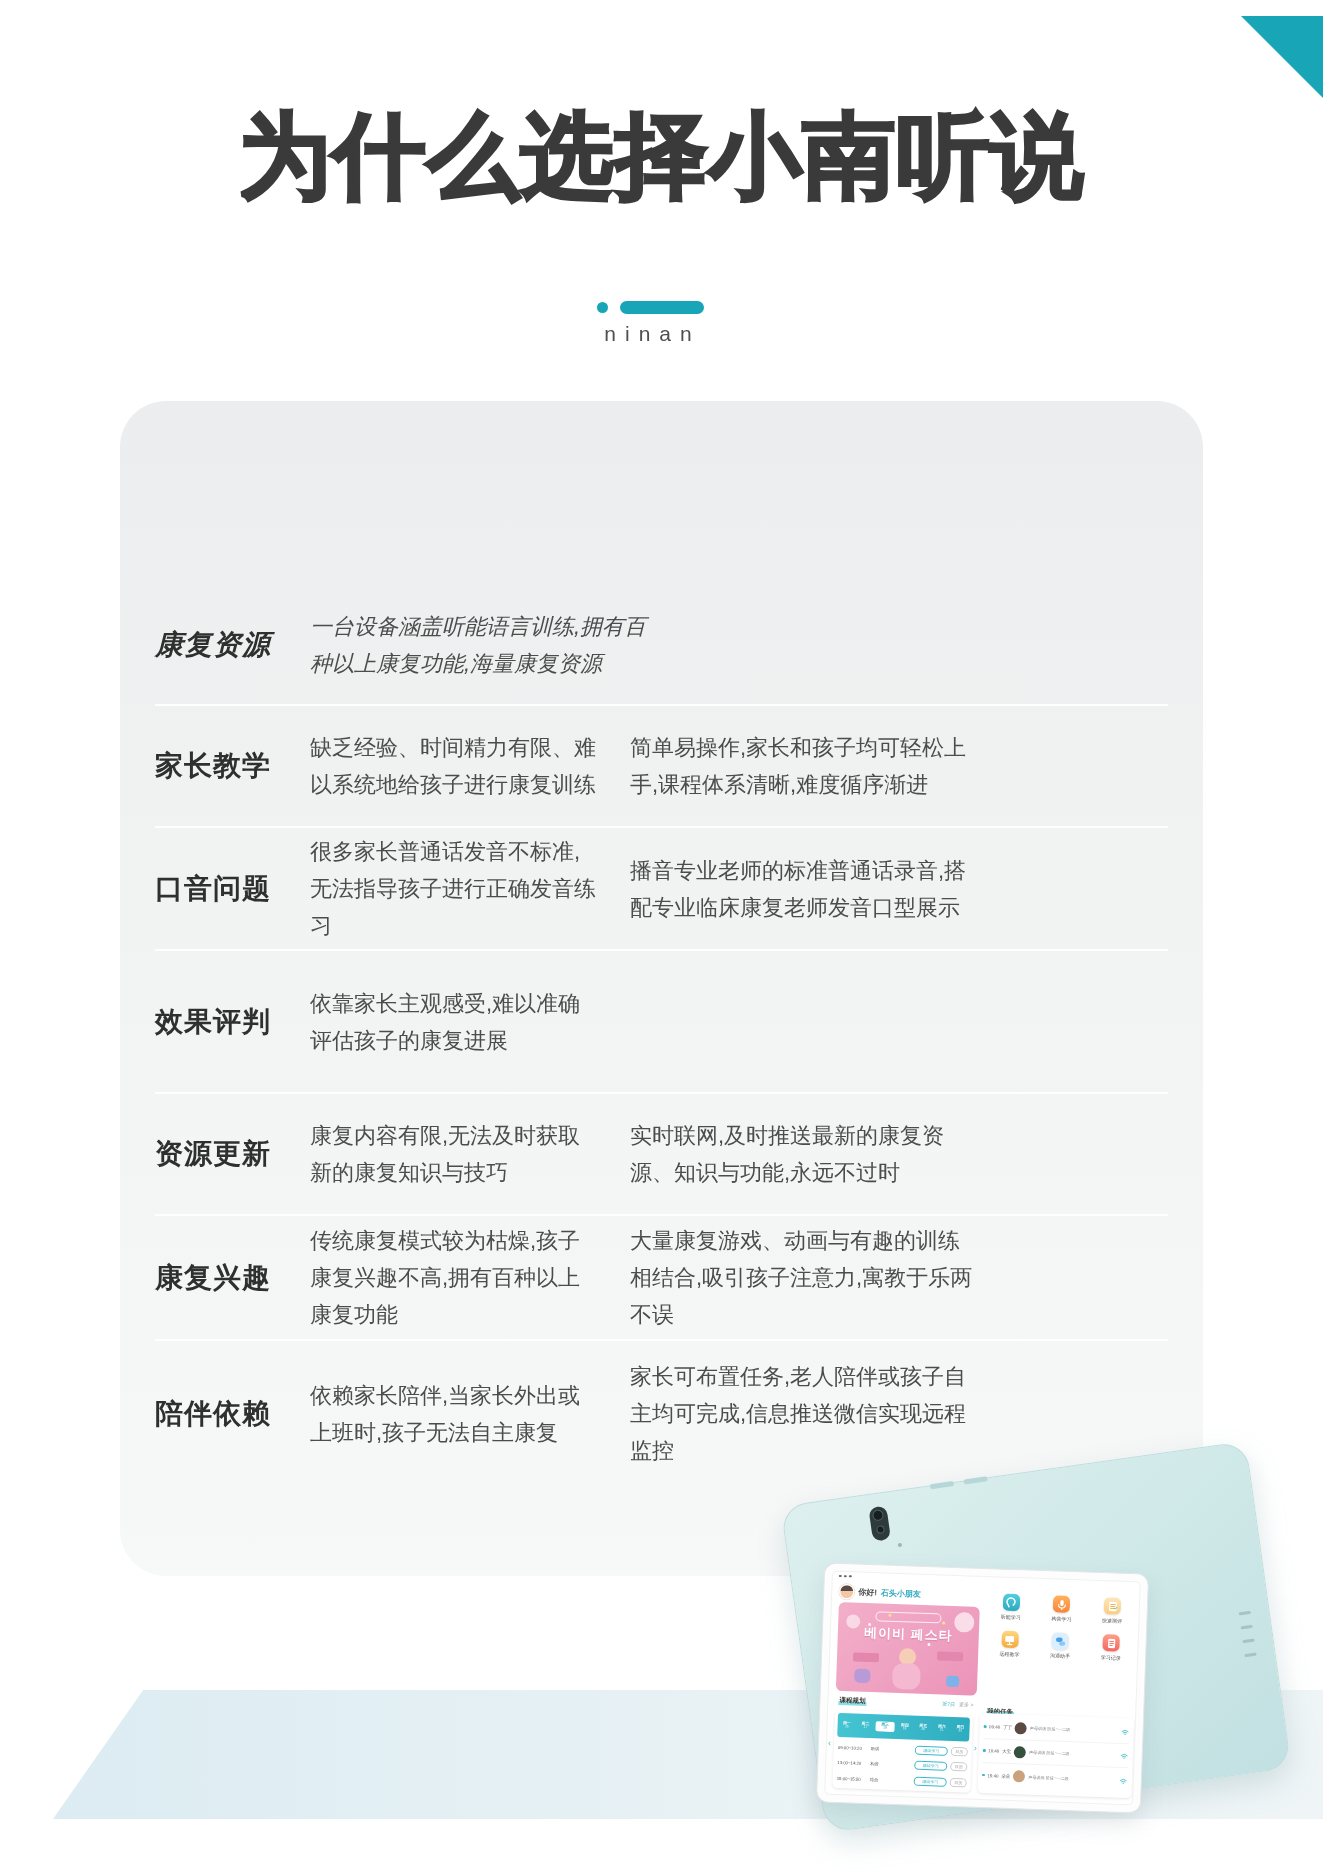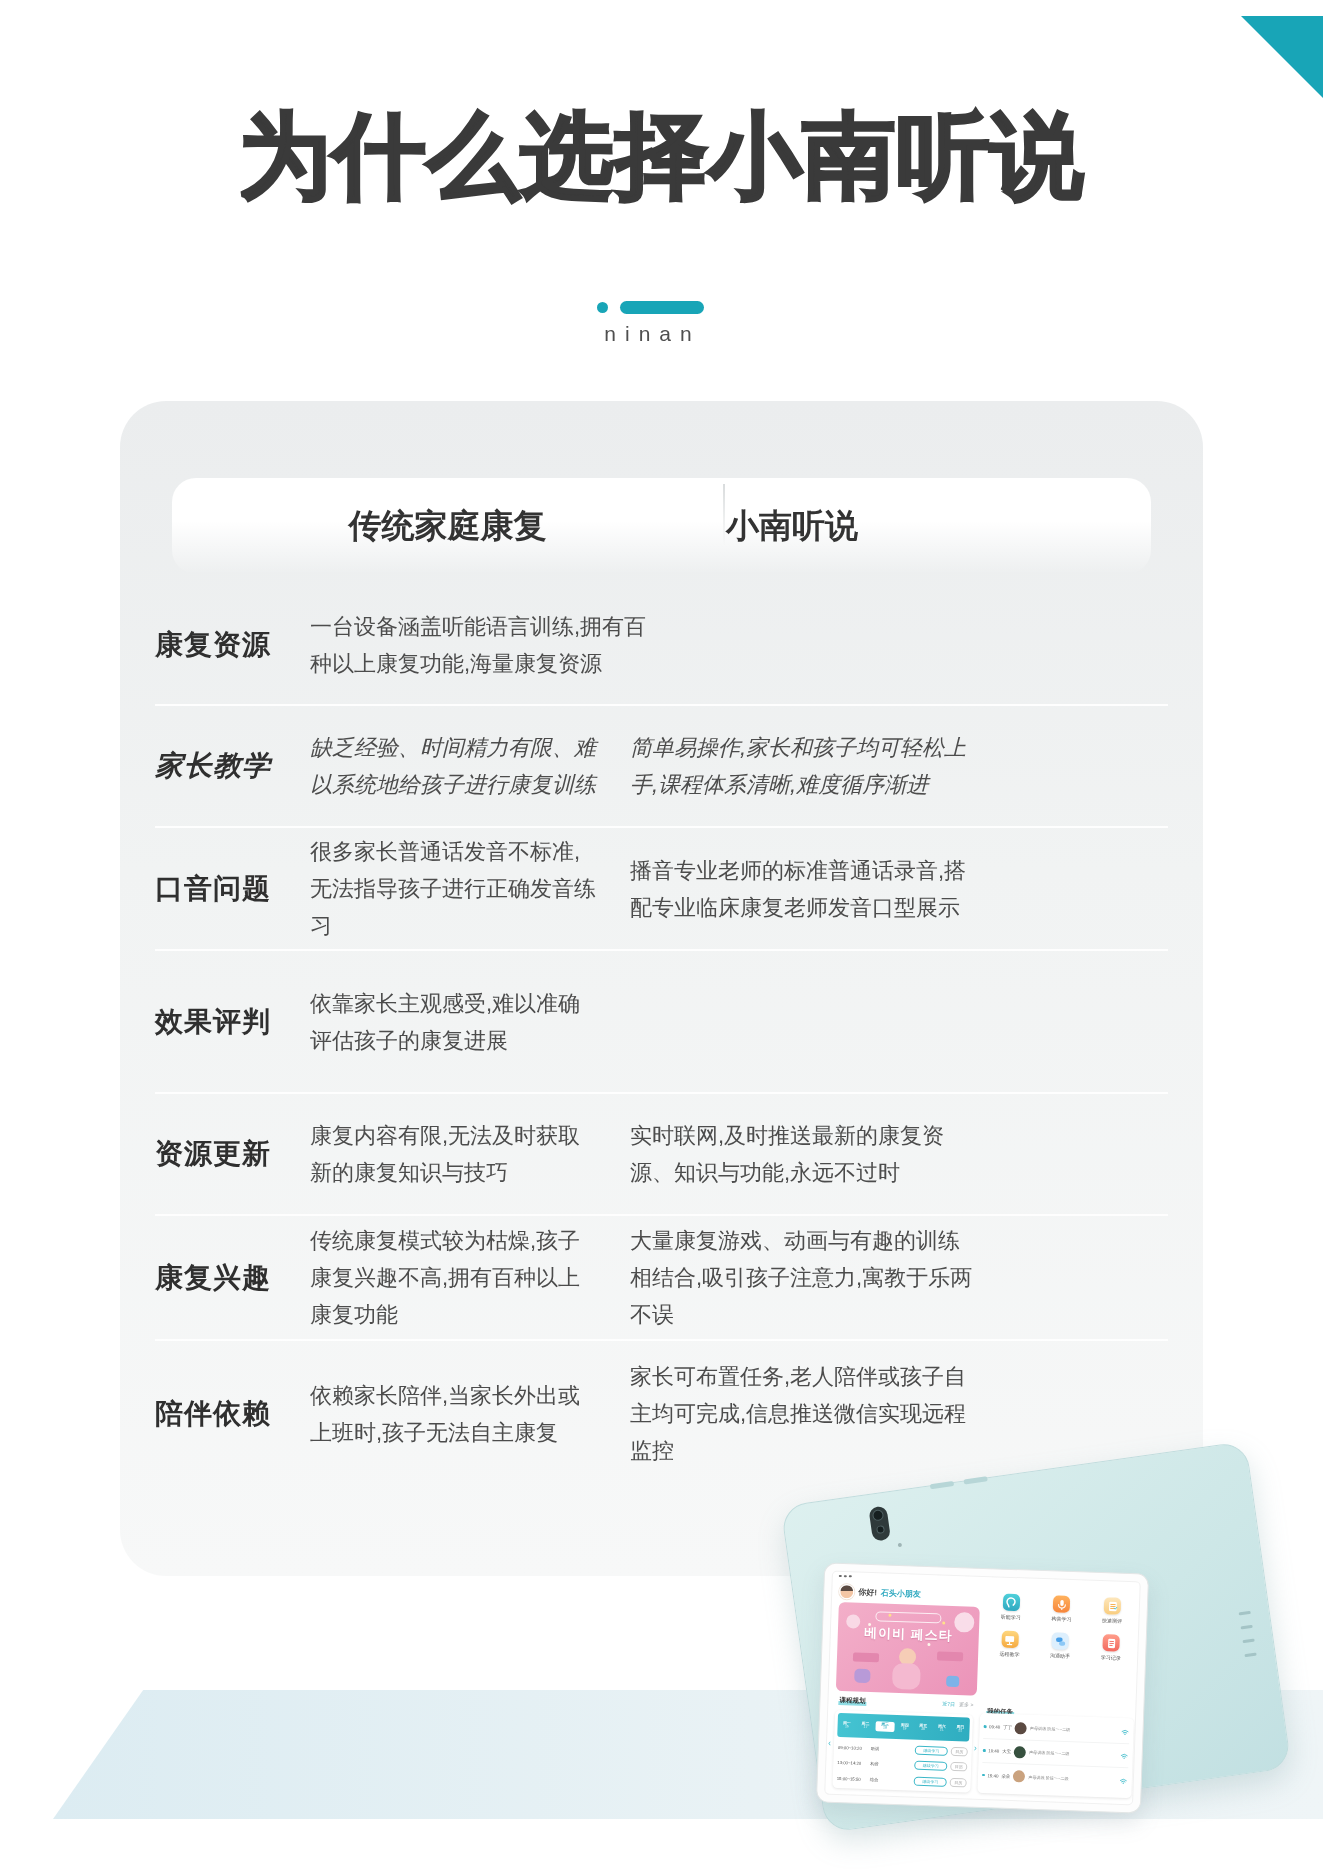--- a/index.html
+++ b/index.html
@@ -32,21 +32,21 @@
   .hdr-c1,.hdr-c2{position:absolute;top:0;height:96px;line-height:96px;text-align:center;
     font-size:33px;font-weight:700;color:#333;}
   .hdr-c1{left:0;width:551px;}
   .hdr-c2{left:492px;width:256px;}
   .rows{position:absolute;left:35px;top:185px;width:1013px;}
   .row{display:flex;align-items:center;border-bottom:2px solid rgba(255,255,255,0.9);}
   .row:last-child{border-bottom:none;}
   .row .lab{width:118px;margin-right:37px;font-size:28px;font-weight:700;color:#2f2f2f;letter-spacing:1px;}
   .row .c1{width:290px;margin-right:30px;font-size:22px;color:#4c4c4c;line-height:37px;}
   .row .c2{width:344px;font-size:22px;color:#4c4c4c;line-height:37px;}
-  .rh1{height:120px;} .rh2{height:122px;font-style:italic;} .rh3{height:123px;} .rh4{height:143px;}
+  .rh1{height:120px;font-style:italic;} .rh2{height:122px;} .rh3{height:123px;} .rh4{height:143px;}
   .rh5{height:122px;} .rh6{height:125px;} .rh7{height:145px;}
 
   
   .t-back{position:absolute;left:801px;top:1456px;width:470px;height:330px;border-radius:26px;
     transform:rotate(-8deg);background:linear-gradient(145deg,#ddf0ef 0%,#cde7e7 60%,#c2e0e2 100%);
     border:1px solid #c0dcdd;box-shadow:0 12px 28px rgba(130,165,170,.28);}
   .cam{position:absolute;left:86px;top:13px;width:18px;height:34px;border-radius:9px;background:#2f3a3b;}
   .lens{position:absolute;border-radius:50%;background:#161f20;border:1px solid #4d5e60;}
   .l1{left:3px;top:3px;width:11px;height:11px;}
   .l2{left:4.5px;top:19px;width:8px;height:8px;}
@@ -144,25 +144,20 @@
 
   <h1 class="title">为什么选择小南听说</h1>
 
   <div class="logo">
     <span class="logo-dot"></span>
     <span class="logo-bar"></span>
   </div>
   <div class="brand">ninan</div>
 
   <section class="card">
-    <div class="hdr">
-      <div class="hdr-divider"></div>
-      <div class="hdr-c1">传统家庭康复</div>
-      <div class="hdr-c2">小南听说</div>
-    </div>
     <div class="rows">
       <div class="row rh1">
         <div class="lab">康复资源</div>
         <div class="c2">一台设备涵盖听能语言训练,拥有百种以上康复功能,海量康复资源</div>
       </div>
       <div class="row rh2">
         <div class="lab">家长教学</div>
         <div class="c1">缺乏经验、时间精力有限、难以系统地给孩子进行康复训练</div>
         <div class="c2">简单易操作,家长和孩子均可轻松上手,课程体系清晰,难度循序渐进</div>
       </div>

